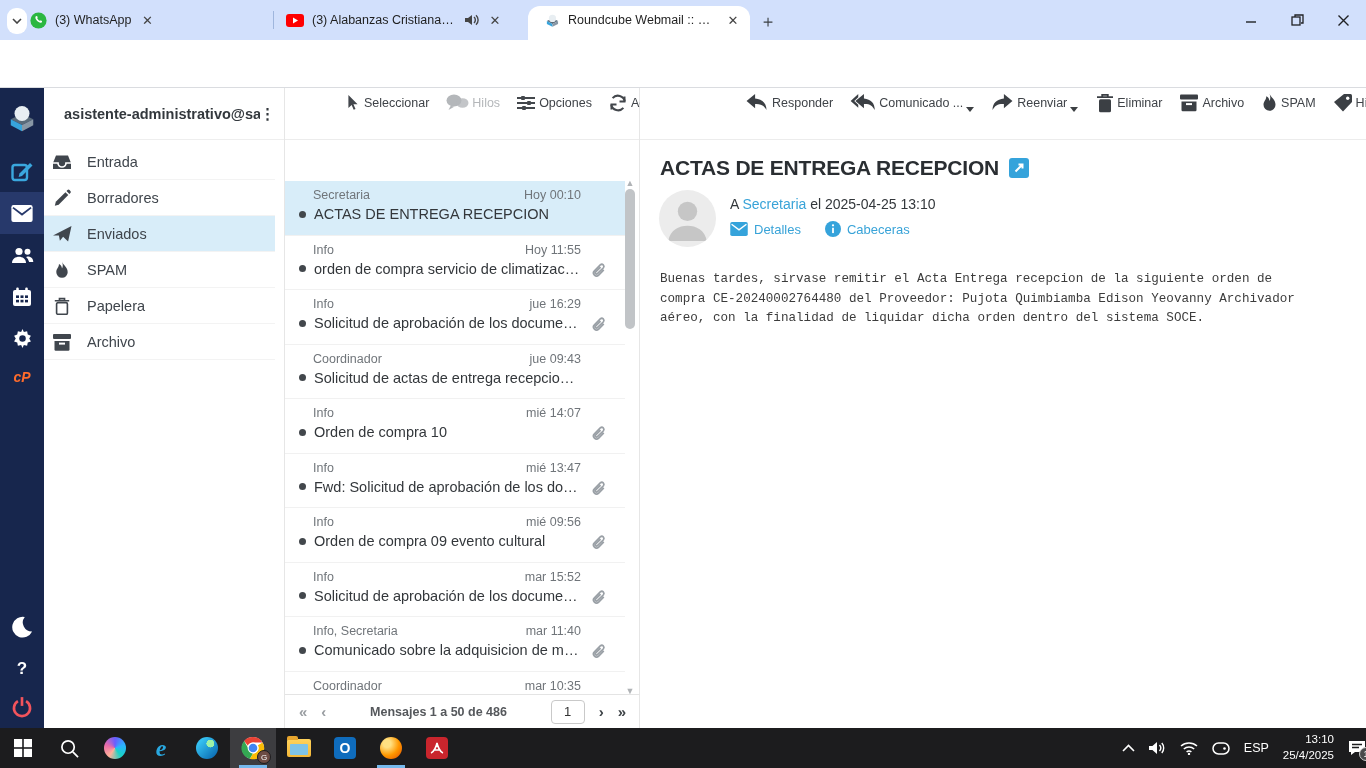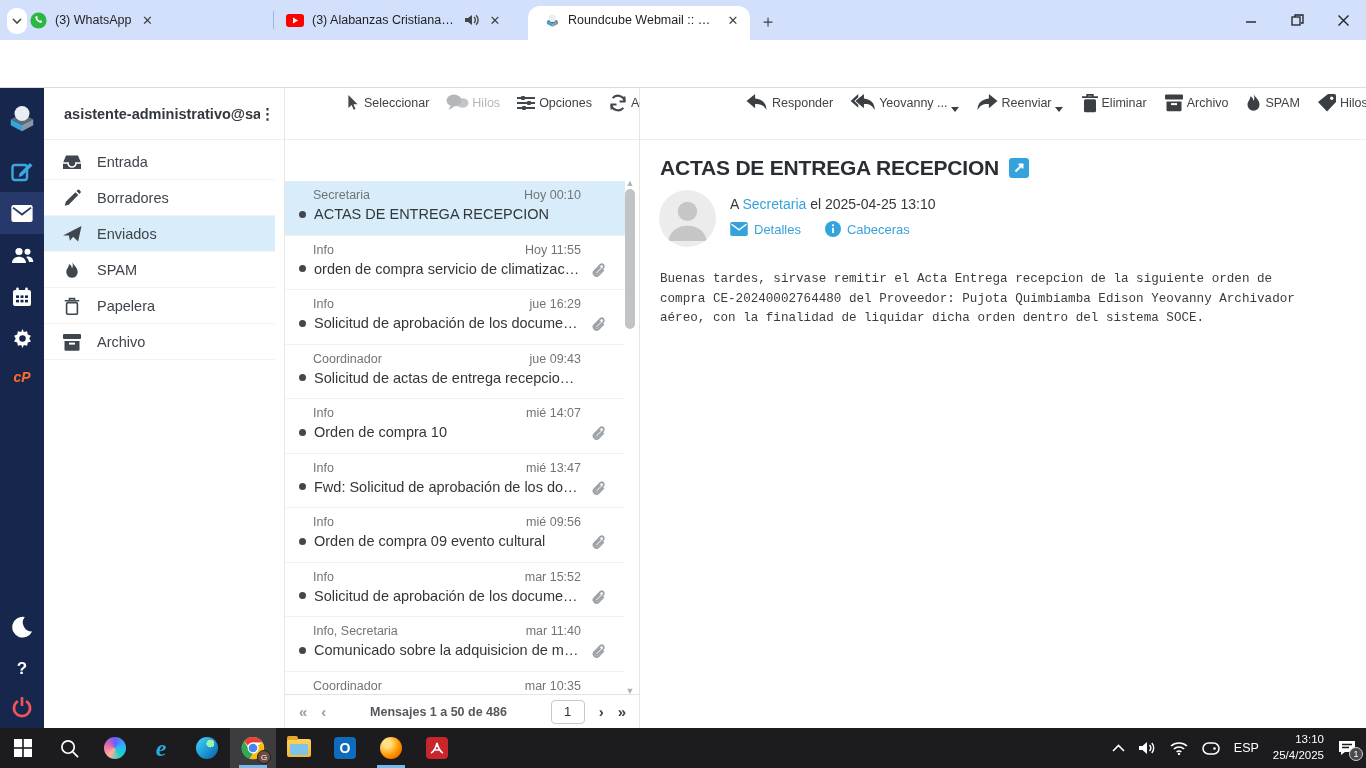--- a/index.html
+++ b/index.html
@@ -38,21 +38,21 @@
   .rail-active { background:#27396b; }
   .cp-label { color:#ff6c2c; font-weight:bold; font-style:italic; font-size:14px; }
   .help-label { color:#fff; font-weight:bold; font-size:17px; }
 
   
   #folders { position:absolute; left:44px; top:0; width:241px; height:640px; background:#fff; border-right:1px solid #e6e6e6; }
   .acct-header { position:absolute; left:0; top:0; width:100%; height:52px; display:flex; align-items:center;
     padding:0 10px 0 20px; border-bottom:1px solid #eee; }
   .acct-name { flex:1; font-size:14.5px; font-weight:bold; color:#33383d; white-space:nowrap; overflow:hidden; }
   .dots-v { color:#33383d; font-size:15px; font-weight:bold; letter-spacing:0; line-height:5px; text-align:center; width:14px; }
-  .folder { position:absolute; left:0; width:231px; height:36px; display:flex; align-items:center; gap:15px; padding-left:18px;
+  .folder { position:absolute; left:0; width:231px; height:36px; display:flex; align-items:center; gap:15px; padding-left:8px;
     font-size:14.5px; color:#3f454c; border-bottom:1px solid #f3f3f3; }
   .folder .f-ico { color:#40464d; width:20px; height:18px; }
   .folder.selected { background:#d8edf9; }
   .quota { position:absolute; left:0; bottom:0; width:241px; height:34px; display:flex; align-items:center; gap:10px; padding-left:30px; }
   .quota-track { width:106px; height:9px; border:1px solid #d6d6d6; border-radius:5px; background:#fff; overflow:hidden; }
   .quota-fill { height:100%; background:#6cbbec; border-radius:5px; }
   .quota-label { font-size:12.5px; color:#5b6065; }
 
   
   #listcol { position:absolute; left:285px; top:0; width:355px; height:640px; background:#fff; border-right:1px solid #e6e6e6; }
@@ -114,21 +114,21 @@
   .ie-e { color:#29a8e0; font-size:24px; font-weight:bold; font-style:italic; font-family:"Liberation Serif",serif; }
   .folder-ico { width:24px; height:18px; background:linear-gradient(#ffd35c,#f4b839); border-radius:2px; position:relative; }
   .folder-ico:before { content:""; position:absolute; left:0; top:-3px; width:11px; height:4px; background:#e8a62e; border-radius:2px 2px 0 0; }
   .folder-ico:after { content:""; position:absolute; left:3px; top:5px; width:18px; height:11px; background:#7ec3e8; border-radius:1px; }
   .outlook-ico { width:22px; height:22px; background:#0f6cbd; border-radius:4px; color:#fff; display:flex; align-items:center;
     justify-content:center; font-size:14px; font-weight:bold; }
   .acrobat-ico { width:22px; height:22px; background:#c9252d; border-radius:4px; display:flex; align-items:center; justify-content:center; }
   .chrome-wrap { position:relative; }
   .g-badge { position:absolute; right:-6px; bottom:-4px; width:14px; height:14px; border-radius:50%; background:#6d4c44;
     color:#fff; font-size:8px; display:flex; align-items:center; justify-content:center; border:1px solid #1c1c1e; }
-  .tray { margin-left:auto; display:flex; align-items:center; gap:14px; padding-right:10px; height:22px; }
+  .tray { margin-left:auto; display:flex; align-items:center; gap:14px; height:22px; }
   .tray-ico { color:#fff; display:flex; align-items:center; }
   .tray-lang { color:#fff; font-size:12.5px; }
   .tray-clock { color:#fff; font-size:11.5px; text-align:right; line-height:1.35; }
   .notif { position:relative; }
   .notif-badge { position:absolute; right:-7px; bottom:-5px; width:14px; height:14px; border-radius:50%; background:#4a4a4c;
     border:1px solid #cfcfcf; color:#fff; font-size:9px; display:flex; align-items:center; justify-content:center; }
 </style>
 </head>
 <body>
 
@@ -554,21 +554,21 @@
         <svg width="24" height="19" viewBox="0 0 24 20" fill="#3b3f44">
           <path d="M10 1 1 8.5l9 7.5v-4.4c6-.4 9.6 1.6 12 6.4 0-7.3-4.4-11.6-12-12.3z"></path>
         </svg>
         <span class="lbl">Responder</span>
       </div>
       <div class="tb-btn tb-rel">
         <svg width="26" height="19" viewBox="0 0 26 20" fill="#3b3f44">
           <path d="M8 1 0 8.5 8 15.6v-3.2L3.8 8.5 8 4.4z"></path>
           <path d="M14 1 5 8.5l9 7.5v-4.4c5.5-.4 9 1.6 11.4 6.4 0-7.3-4-11.6-11.4-12.3z"></path>
         </svg>
-        <span class="lbl">Yeovanny ...</span>
+        <span class="lbl">Comunicado ...</span>
         <span class="caret"></span>
       </div>
       <div class="tb-btn tb-rel" style="margin-left:10px;">
         <svg width="24" height="19" viewBox="0 0 24 20" fill="#3b3f44">
           <path d="M14 1l9 7.5-9 7.5v-4.4C8 11.2 4.4 13.2 2 18c0-7.3 4.4-11.6 12-12.3z"></path>
         </svg>
         <span class="lbl">Reenviar</span>
         <span class="caret"></span>
       </div>
       <div class="tb-btn" style="margin-left:12px;">

